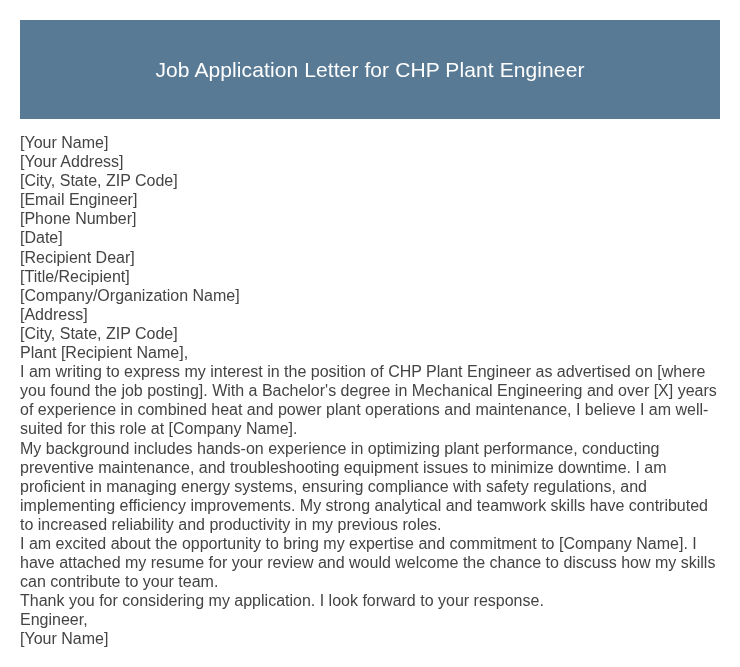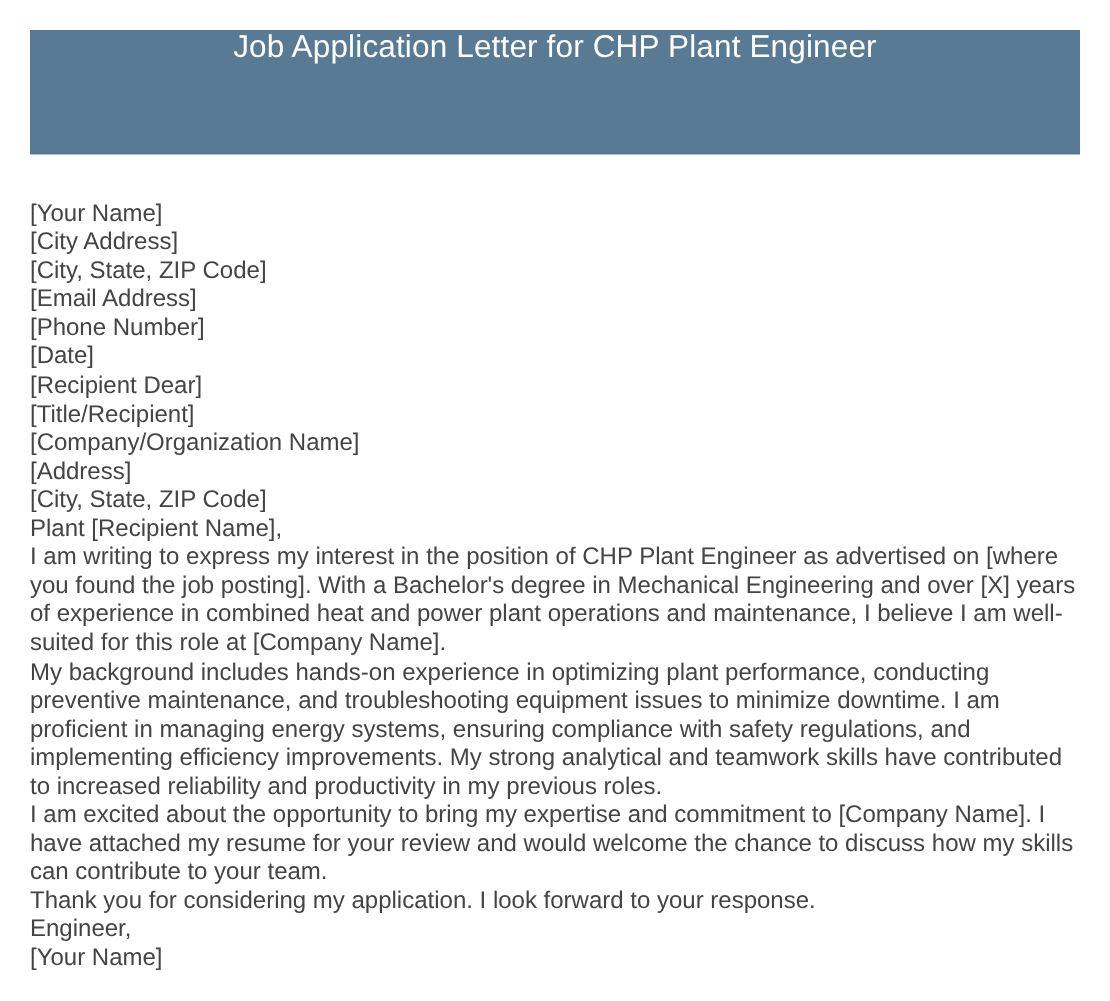--- a/index.html
+++ b/index.html
@@ -12,23 +12,24 @@
       height: 667px;
       position: relative;
       overflow: hidden;
       font-family: "Liberation Sans", "DejaVu Sans", sans-serif;
     }
     .header {
       position: absolute;
       left: 20px;
       top: 20px;
       width: 700px;
-      height: 83px;
+      height: 99px;
       background: #587a94;
       display: flex;
+      align-items: center;
       justify-content: center;
     }
     .header h1 {
       margin: 0;
       font-weight: normal;
       font-size: 21px;
       color: #ffffff;
       letter-spacing: 0.1px;
     }
     .letter {
@@ -47,23 +48,23 @@
 </head>
 <body>
 
 <div class="header">
   <h1>Job Application Letter for CHP Plant Engineer</h1>
 </div>
 
 <div class="letter">
   <div>
     <p>[Your Name]</p>
-    <p>[City Address]</p>
+    <p>[Your Address]</p>
     <p>[City, State, ZIP Code]</p>
-    <p>[Email Address]</p>
+    <p>[Email Engineer]</p>
     <p>[Phone Number]</p>
     <p>[Date]</p>
   </div>
   <div>
     <p>[Recipient Dear]</p>
     <p>[Title/Recipient]</p>
     <p>[Company/Organization Name]</p>
     <p>[Address]</p>
     <p>[City, State, ZIP Code]</p>
   </div>

